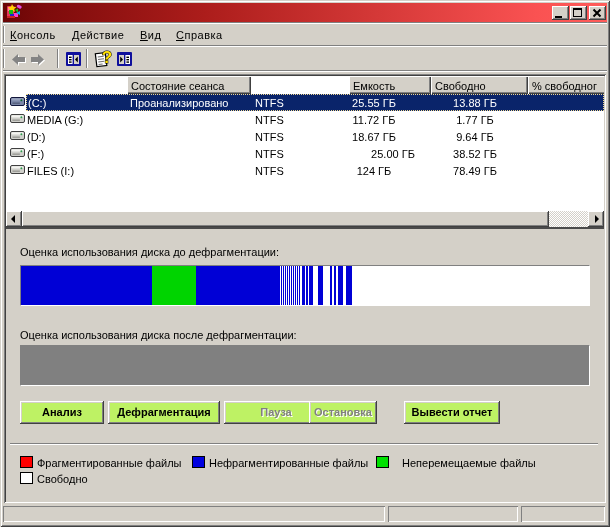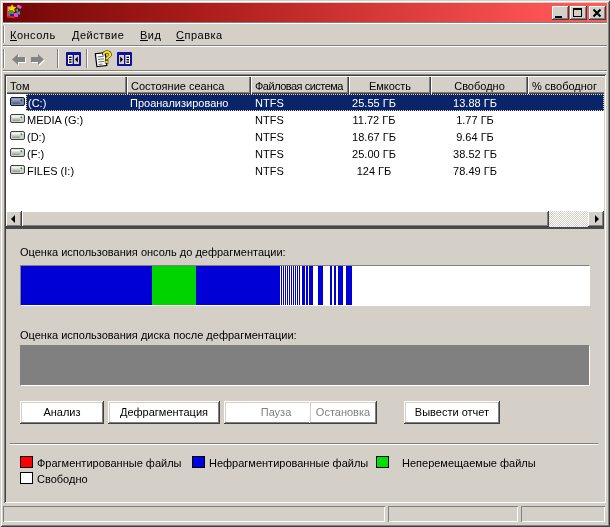--- a/index.html
+++ b/index.html
@@ -37,38 +37,38 @@
     box-shadow: inset 1px 1px 0 #808080, inset -1px -1px 0 #ffffff,
                 inset 2px 2px 0 #404040, inset -2px -2px 0 #d4d0c8;
     background:#d4d0c8;
   }
   .list { position:absolute; left:2px; top:2px; width:598px; height:151px; background:#fff; }
   .hdrcell {
     position:absolute; top:0; height:18px; background:#d4d0c8;
     box-shadow: inset 1px 1px 0 #ffffff, inset -1px -1px 0 #404040, inset -2px -2px 0 #808080;
     padding:4px 4px 0 4px; white-space:nowrap; overflow:hidden;
   }
-  .hr { text-align:center; padding-right:4px !important; }
+  .hr { text-align:left; padding-right:4px !important; }
   .row { position:absolute; left:0; width:598px; height:17px; white-space:nowrap; }
   .cell { position:absolute; top:3px; white-space:nowrap; }
   .sel { background:#0a246a; color:#fff; }
   .num { text-align:center; }
   
   .sb { position:absolute; left:0px; top:135px; width:598px; height:16px;
         background:repeating-conic-gradient(#ffffff 0 25%, #d4d0c8 0 50%) 0 0/2px 2px; }
   .sbtn { position:absolute; top:0; width:16px; height:16px; background:#d4d0c8;
     box-shadow: inset -1px -1px 0 #404040, inset 1px 1px 0 #ffffff, inset -2px -2px 0 #808080, inset 2px 2px 0 #d4d0c8; }
   .panel { position:absolute; left:2px; top:155px; width:598px; height:272px; background:#d4d0c8; }
   .lbl { position:absolute; left:14px; white-space:nowrap; }
   .bar { position:absolute; left:14px; width:570px; height:41px; background:#fff;
          border-top:1px solid #808080; border-left:1px solid #808080;
          border-bottom:1px solid #ffffff; border-right:1px solid #ffffff; }
-  .btn { position:absolute; height:23px; background:#ffffff; text-align:center;
+  .btn { position:absolute; height:23px; background:#bef264; text-align:center;
     box-shadow: inset -1px -1px 0 #404040, inset 1px 1px 0 #ffffff, inset -2px -2px 0 #808080, inset 2px 2px 0 #d4d0c8;
-    padding-top:5px; }
+    padding-top:5px;font-weight:bold; }
   .btn.dis { color:#808080; text-shadow:1px 1px 0 #ffffff; }
   .lg { position:absolute; width:13px; height:12px; border:1px solid #000; }
   .lgt { position:absolute; white-space:nowrap; }
   
   .spanel { position:absolute; top:506px; height:16px; background:#d4d0c8;
     box-shadow: inset 1px 1px 0 #808080, inset -1px -1px 0 #ffffff; }
 </style>
 </head>
 <body>
 <div class="win"></div>
@@ -154,23 +154,21 @@
     <rect x="2" y="3" width="5" height="9" fill="#d6d2c6"></rect>
     <polygon points="3.2,4.5 6,7.5 3.2,10.5" fill="#000"></polygon>
   </svg>
 </div>
 
 <div class="abs etchh" style="left:3px;top:70px;width:604px"></div>
 
 <div class="abs client">
   <div class="list">
 
-    <div class="hdrcell" style="left:0px;width:121px">Том</div>
     <div class="hdrcell" style="left:121px;width:124px">Состояние сеанса</div>
-    <div class="hdrcell" style="left:245px;width:98px;letter-spacing:-0.5px">Файловая система</div>
     <div class="hdrcell hr" style="left:343px;width:82px">Емкость</div>
     <div class="hdrcell hr" style="left:425px;width:97px">Свободно</div>
     <div class="hdrcell" style="left:522px;width:76px;box-shadow: inset 0 1px 0 #ffffff, inset 1px 0 0 #ffffff, inset 0 -1px 0 #404040, inset 0 -2px 0 #808080">% свободног</div>
 
     <div class="row" style="top:18px">
       <svg class="cell" style="left:4px;top:3px" width="15" height="9" viewBox="0 0 15 9">
           <rect x="0.5" y="0.5" width="14" height="8" rx="1.5" fill="#7b87a8" stroke="#11163a"></rect>
           <rect x="1.5" y="1.2" width="12" height="2.4" rx="1" fill="#9aa4be"></rect>
           <rect x="2.4" y="5.6" width="7.5" height="1.1" fill="#4c5470"></rect>
           <circle cx="11.4" cy="3.2" r="1" fill="#0c6b2e"></circle>
@@ -208,21 +206,21 @@
     </div>
     <div class="row" style="top:69px">
       <svg class="cell" style="left:4px;top:3px" width="15" height="9" viewBox="0 0 15 9">
           <rect x="0.5" y="0.5" width="14" height="8" rx="1.5" fill="#cfcfca" stroke="#404040"></rect>
           <rect x="1.5" y="1.2" width="12" height="2.4" rx="1" fill="#f4f4f0"></rect>
           <rect x="2.4" y="5.6" width="7.5" height="1.1" fill="#8c8c88"></rect>
           <circle cx="11.4" cy="3.2" r="1" fill="#2f9e4f"></circle>
         </svg>
       <div class="cell" style="left:21px">(F:)</div>
       <div class="cell" style="left:249px">NTFS</div>
-      <div class="cell num" style="left:318px;width:100px">25.00 ГБ</div>
+      <div class="cell num" style="left:337px;width:100px">25.00 ГБ</div>
       <div class="cell num" style="left:419px;width:100px">38.52 ГБ</div>
     </div>
     <div class="row" style="top:86px">
       <svg class="cell" style="left:4px;top:3px" width="15" height="9" viewBox="0 0 15 9">
           <rect x="0.5" y="0.5" width="14" height="8" rx="1.5" fill="#cfcfca" stroke="#404040"></rect>
           <rect x="1.5" y="1.2" width="12" height="2.4" rx="1" fill="#f4f4f0"></rect>
           <rect x="2.4" y="5.6" width="7.5" height="1.1" fill="#8c8c88"></rect>
           <circle cx="11.4" cy="3.2" r="1" fill="#2f9e4f"></circle>
         </svg>
       <div class="cell" style="left:21px">FILES (I:)</div>
@@ -241,21 +239,21 @@
       <div class="sbtn" style="left:582px">
         <svg width="16" height="16">
             <polygon points="7,4 11,8 7,12" fill="#000"></polygon>
           </svg>
       </div>
     </div>
   </div>
   <div style="position:absolute;left:2px;top:153px;width:598px;height:2px;background:#4a4a4a"></div>
 
   <div class="panel">
-    <div class="lbl" style="top:17px">Оценка использования онсоль до дефрагментации:</div>
+    <div class="lbl" style="top:17px">Оценка использования диска до дефрагментации:</div>
     <div class="bar" style="top:36px">
       <svg width="568" height="39" style="display:block">
         <rect x="0" y="0" width="131" height="39" fill="#0000d6"></rect>
         <rect x="131" y="0" width="44" height="39" fill="#00d400"></rect>
         <rect x="175" y="0" width="84" height="39" fill="#0000d6"></rect>
         <g fill="#0000d6">
           <rect x="260" y="0" width="1" height="39"></rect>
             <rect x="262" y="0" width="1" height="39"></rect>
           <rect x="264" y="0" width="1" height="39"></rect>
             <rect x="266" y="0" width="1" height="39"></rect>

